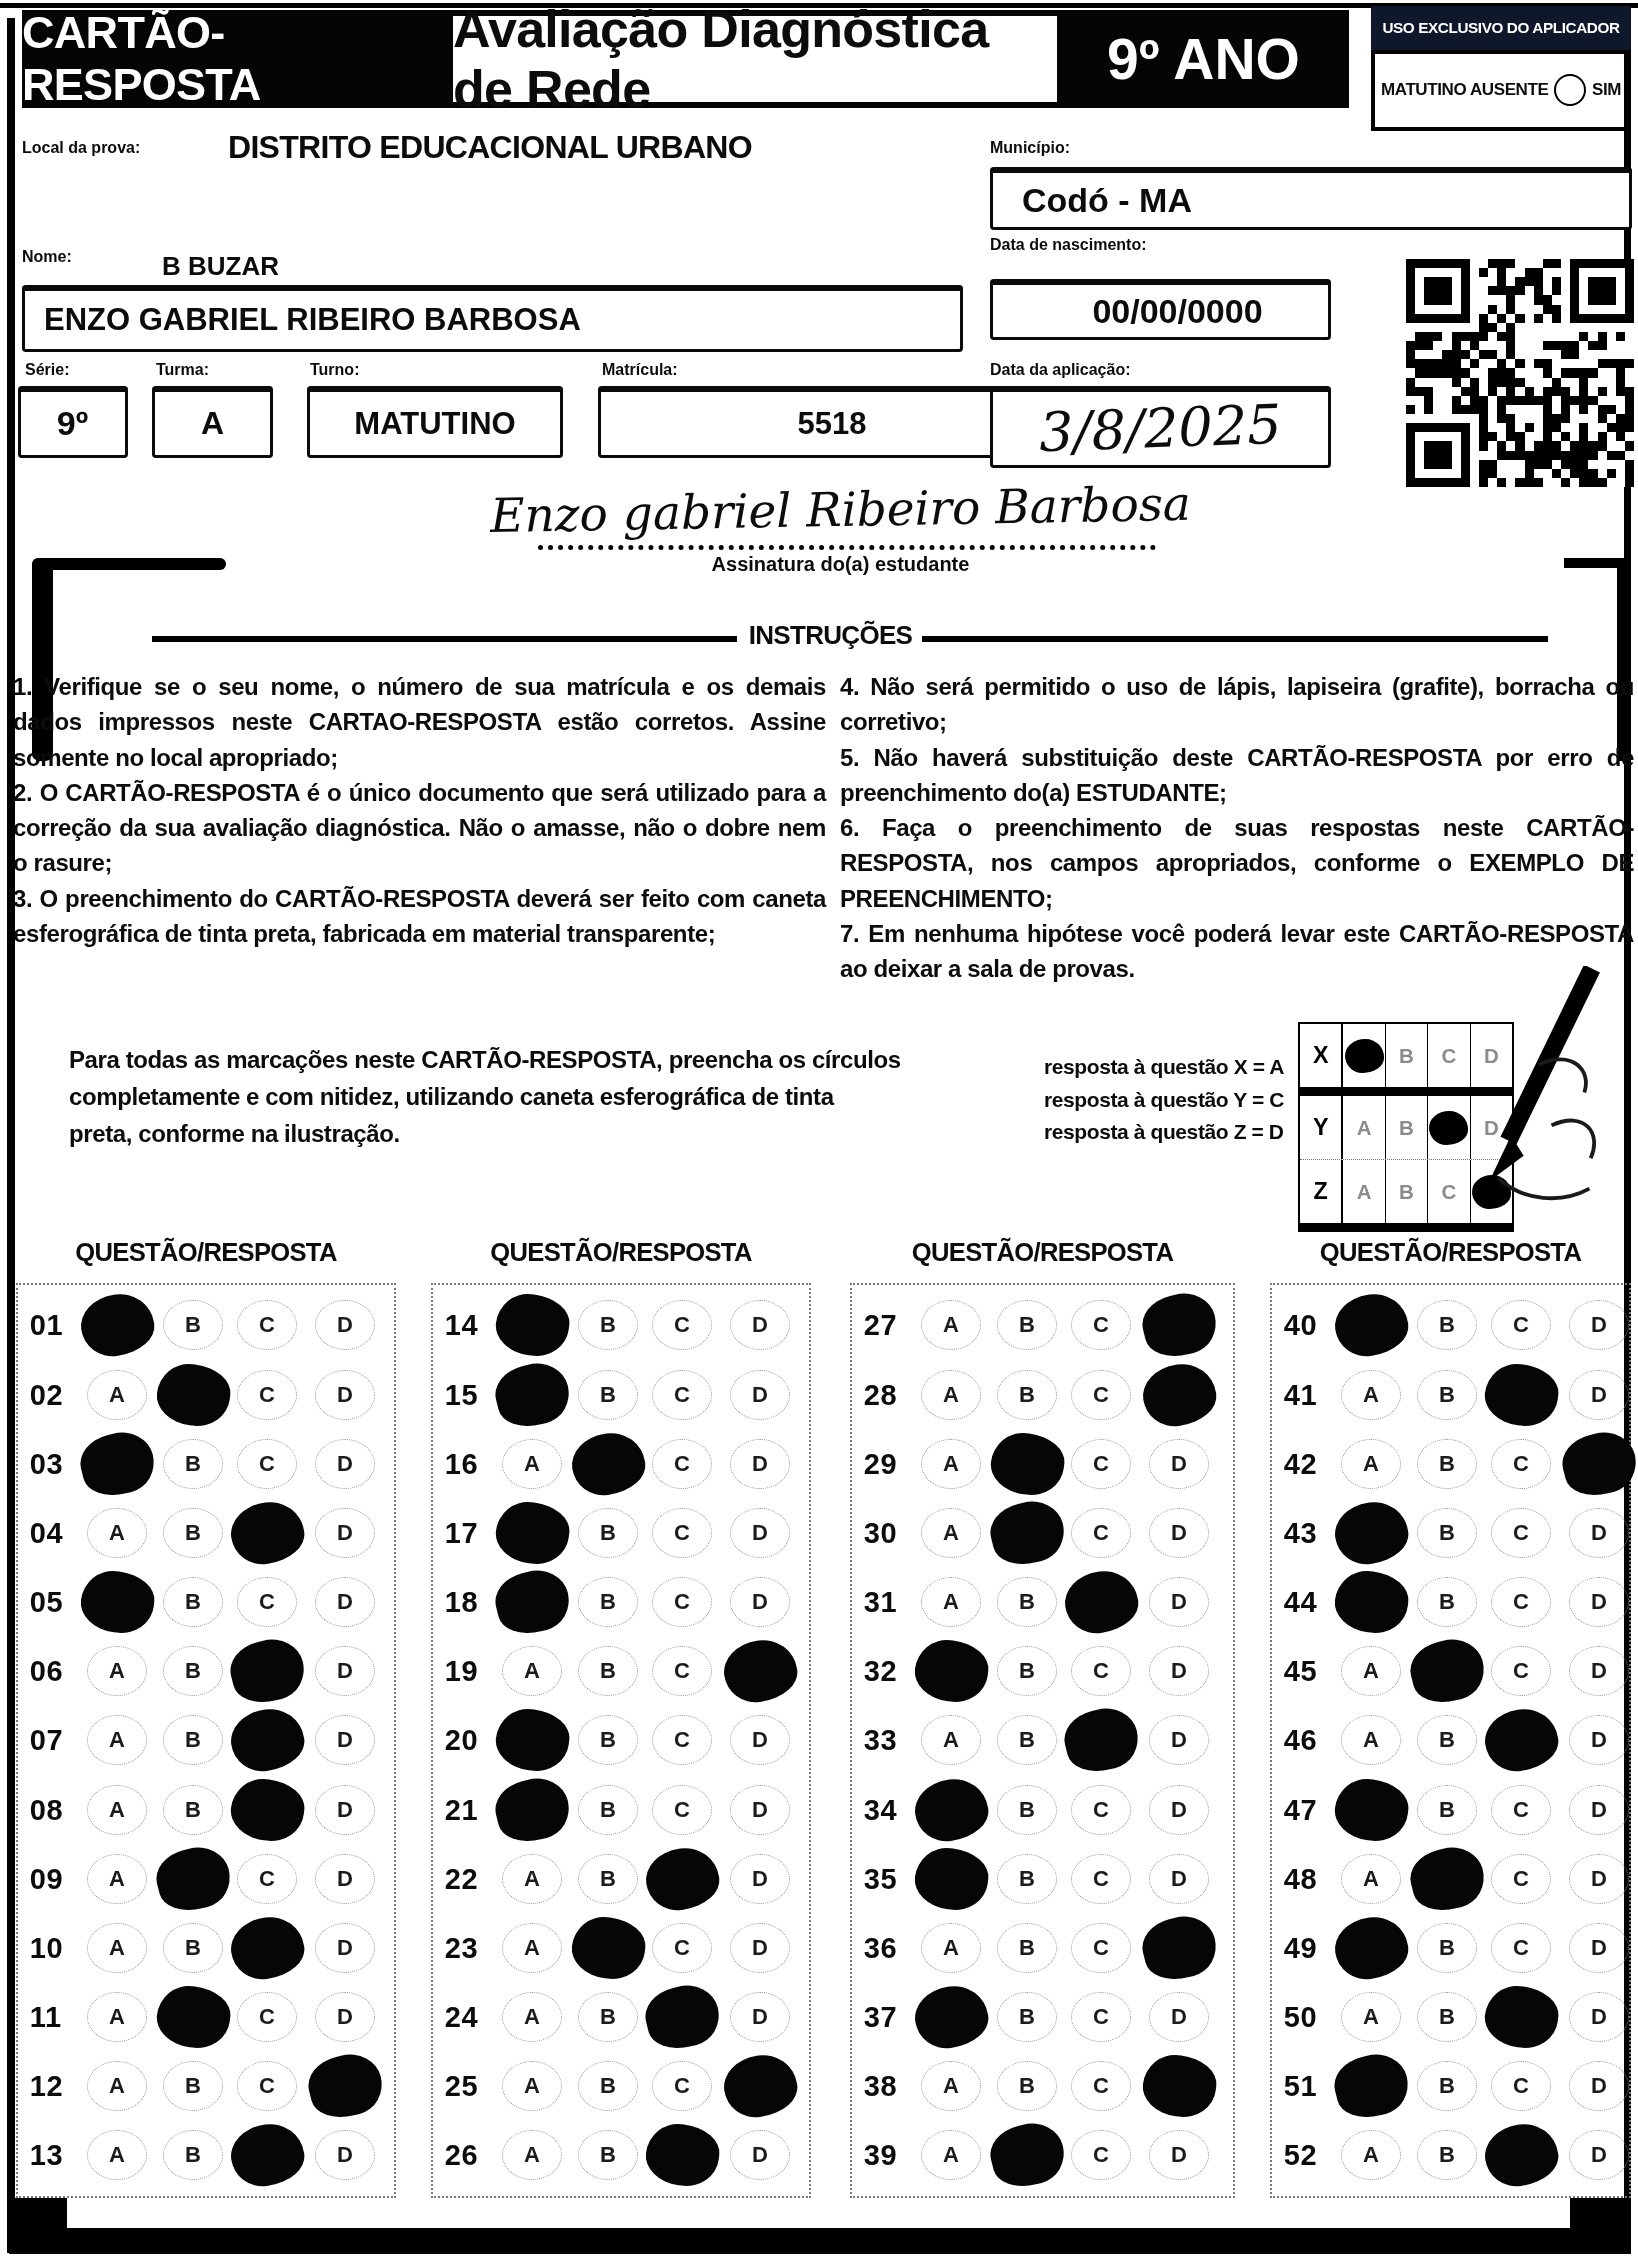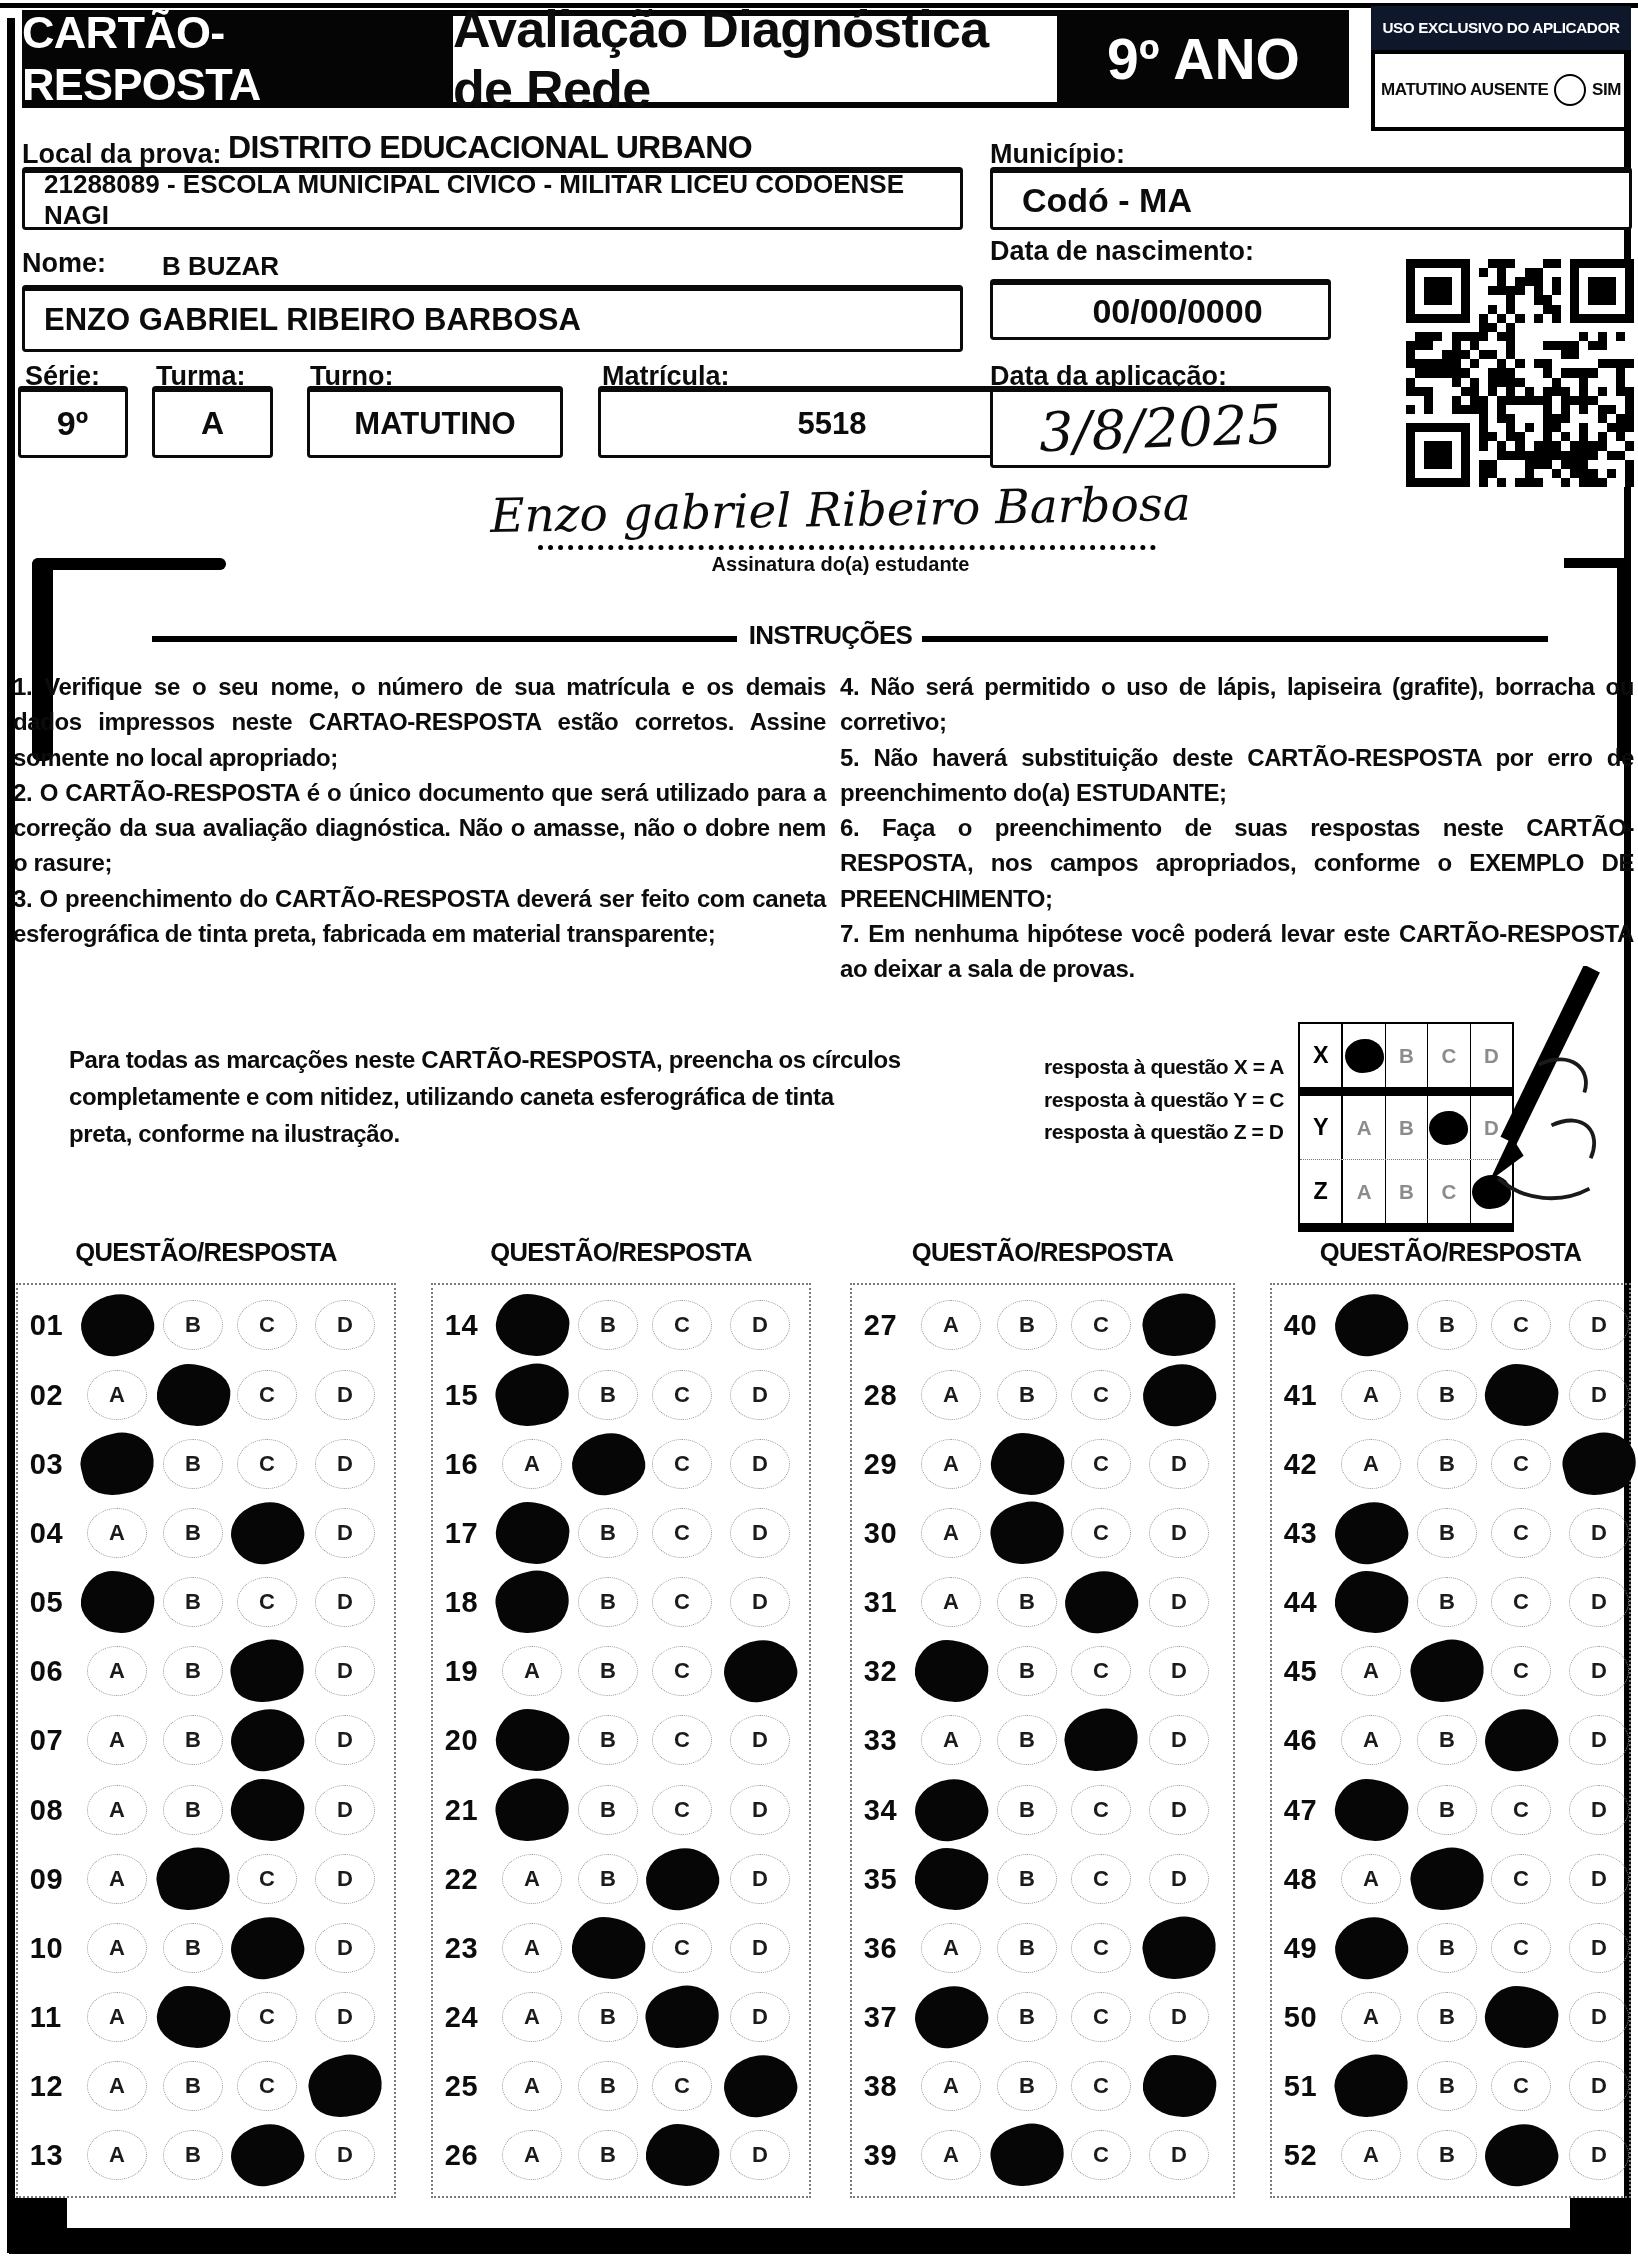--- a/index.html
+++ b/index.html
@@ -23,21 +23,21 @@
     justify-content:center;font-size:52px;font-weight:700;letter-spacing:-0.7px;}
   .hgrade{left:1058px;top:10.2px;width:291px;height:98px;display:flex;align-items:center;justify-content:center;
     color:#fff;font-size:57px;font-weight:700;}
   .appbox{left:1371px;top:5.8px;width:260px;height:133px;}
   .appbar{height:44px;background:#0f172a;color:#fff;display:flex;align-items:center;justify-content:center;
     font-size:15.3px;font-weight:700;letter-spacing:-0.4px;}
   .appinner{height:73px;border:4.4px solid #000;display:flex;align-items:center;justify-content:center;
     gap:5.8px;font-weight:700;font-size:17px;letter-spacing:-0.4px;}
   .appcircle{width:28px;height:28px;border:2.9px solid #000;border-radius:50%;flex:none;}
   
-  .lbl{font-size:27px;font-weight:700;white-space:nowrap;}
+  .lbl{font-size:16px;font-weight:700;white-space:nowrap;}
   .bigval{font-size:32px;font-weight:700;letter-spacing:-0.7px;white-space:nowrap;}
   .fbox{border:3.7px solid #0a0a0a;border-top-width:6.6px;border-radius:3.7px;display:flex;align-items:center;
     font-weight:700;background:#fff;box-sizing:border-box;}
   .schoolbox{left:22px;top:167px;width:941px;height:63px;font-size:26px;padding-left:19px;}
   .munbox{left:990px;top:167px;width:642px;height:63px;font-size:34px;padding-left:29px;}
   .nomebox{left:22px;top:285px;width:941px;height:67px;font-size:31px;padding-left:19px;}
   .nascbox{left:990px;top:279px;width:341px;height:61px;font-size:34px;justify-content:center;padding-left:34px;}
   .seriebox{left:17.5px;top:386px;width:110px;height:72px;font-size:34px;justify-content:center;}
   .turmabox{left:152px;top:386px;width:121px;height:72px;font-size:32px;justify-content:center;}
   .turnobox{left:307px;top:386px;width:256px;height:72px;font-size:31px;justify-content:center;}
@@ -116,23 +116,20 @@
       <span>MATUTINO AUSENTE</span>
       <span class="appcircle"></span>
       <span>SIM</span>
     </div>
   </div>
 
   <div class="abs lbl" style="left:22px;top:139px;">Local da prova:</div>
   <div class="abs bigval" style="left:228px;top:129px;">DISTRITO EDUCACIONAL URBANO</div>
   <div class="abs lbl" style="left:990px;top:139px;">Município:</div>
 
-  <div class="abs fbox schoolbox">
-    <span>21288089 - ESCOLA MUNICIPAL CIVICO - MILITAR LICEU CODOENSE NAGI</span>
-  </div>
   <div class="abs fbox munbox">
     <span>Codó - MA</span>
   </div>
 
   <div class="abs lbl" style="left:22px;top:248px;">Nome:</div>
   <div class="abs nomeover">B BUZAR</div>
   <div class="abs lbl" style="left:990px;top:236px;">Data de nascimento:</div>
 
   <div class="abs fbox nomebox">
     <span>ENZO GABRIEL RIBEIRO BARBOSA</span>

